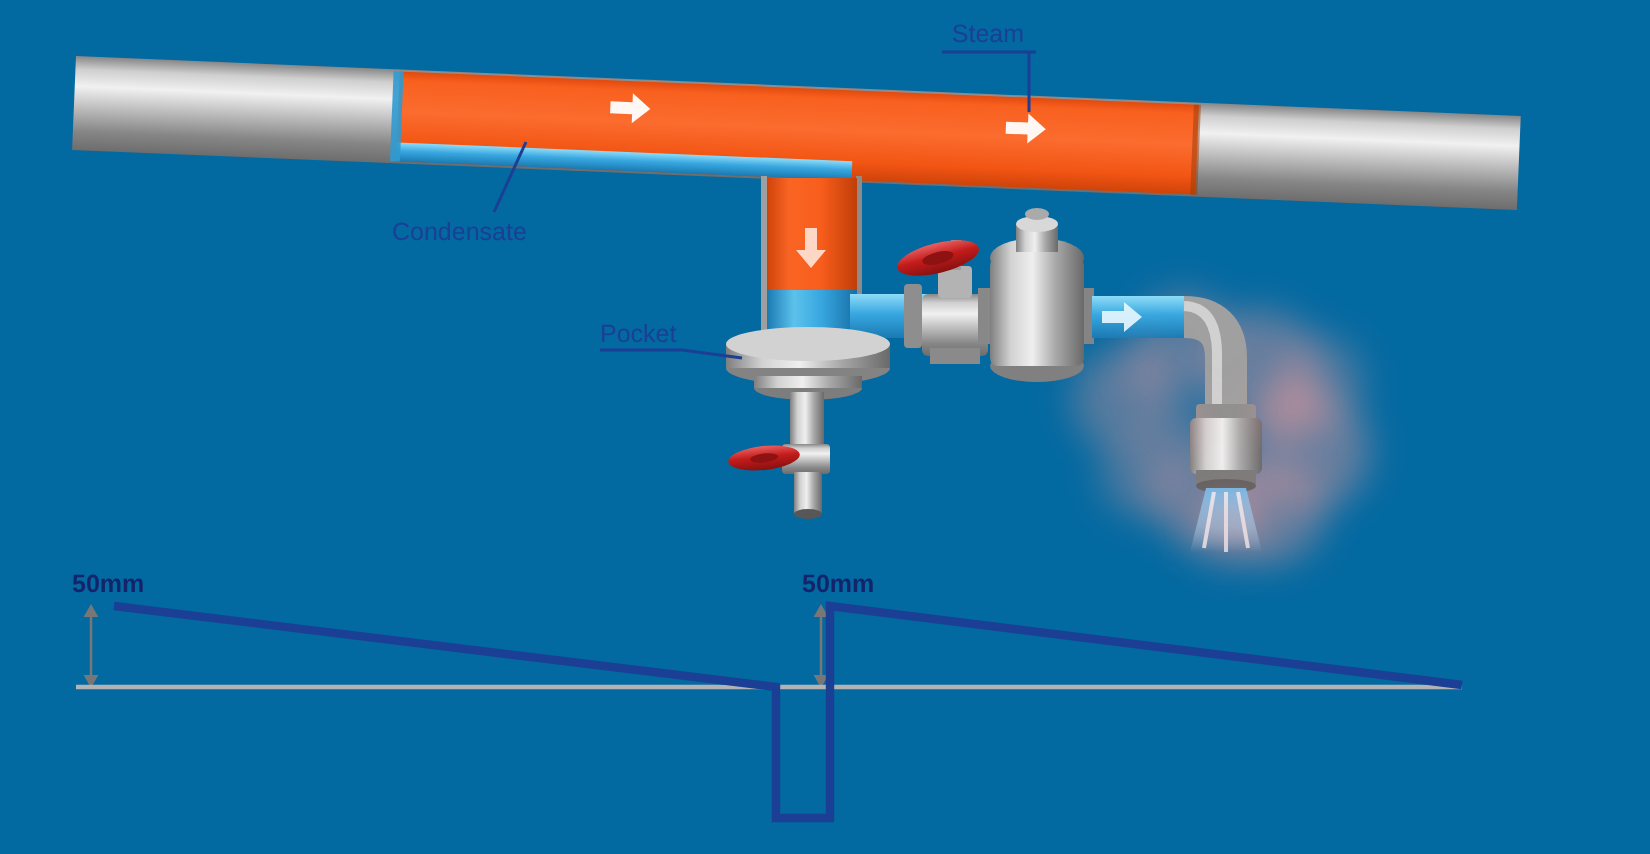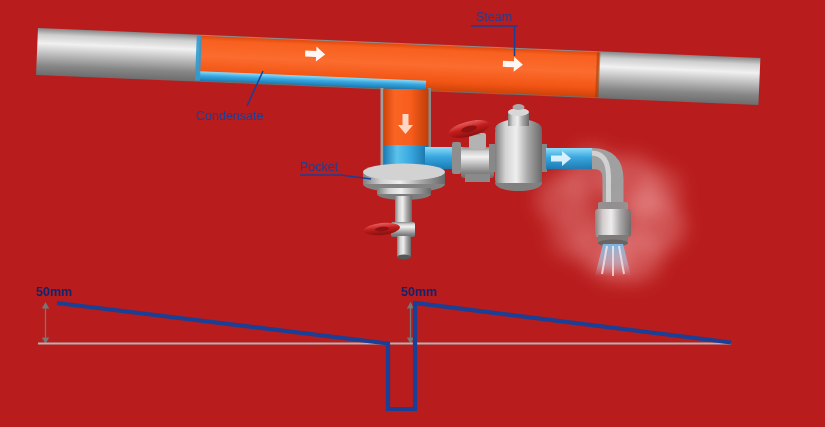--- a/index.html
+++ b/index.html
@@ -1,16 +1,16 @@
 <!DOCTYPE html>
 <html><head>
 <meta charset="utf-8">
 <style>
   html,body{margin:0;padding:0;background:#ffffff;}
-  .stage{position:relative;width:825px;height:427px;background:#b91c1c;overflow:hidden;
+  .stage{position:relative;width:825px;height:427px;background:#0369a1;overflow:hidden;
          font-family:"Liberation Sans",sans-serif;}
   svg{display:block;}
   text{font-family:"Liberation Sans",sans-serif;}
   .label-text{font-size:12.5px;}
   .measure-text{font-size:12.5px;font-weight:bold;}
 </style>
 </head>
 <body>
 
 <div class="stage">

